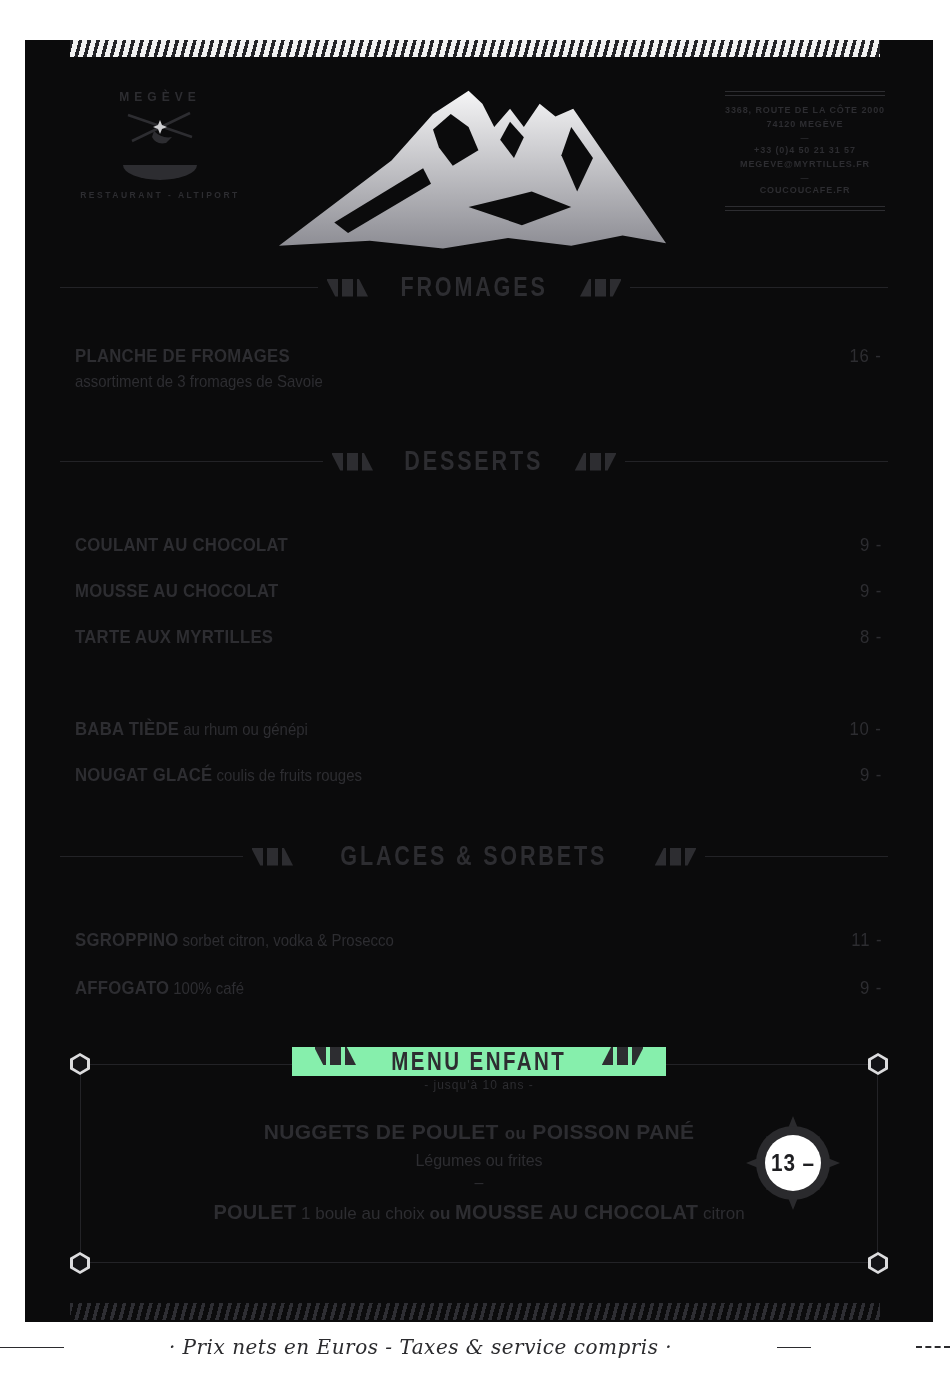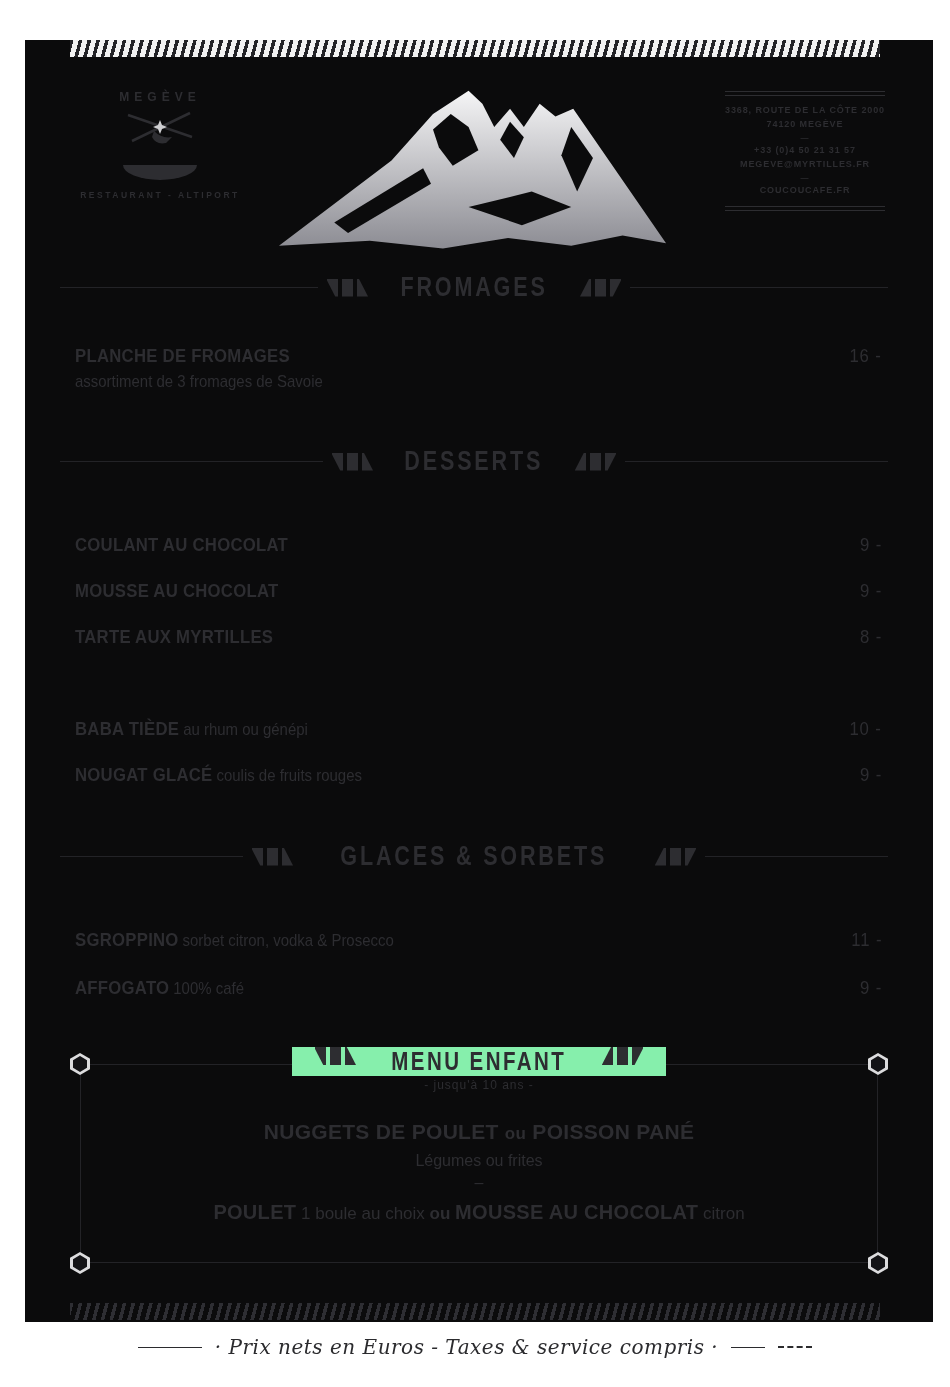--- a/index.html
+++ b/index.html
@@ -77,21 +77,21 @@
   .kids-divider { top:110px; font-size:16px; }
   .kids-dessert { top:137px; font-size:17px; }
   .k-bold { font-size:20px; font-weight:700; letter-spacing:0.3px; }
   .k-conj { font-size:17px; font-weight:700; }
   .badge { position:absolute; left:666px; top:52px; width:94px; height:94px; }
   .badge-price { position:absolute; inset:0; display:flex; align-items:center; justify-content:center;
                  color:#1f1f22; font-size:23px; font-weight:700; letter-spacing:1px; transform:scaleX(0.9); }
 
   
   .footer { position:absolute; left:0; right:0; top:1332px; height:30px; display:flex;
-            align-items:center; justify-content:center; gap:13px; color:#2b2b2e; }
+            align-items:center; justify-content:space-between; gap:13px; color:#2b2b2e; }
   .f-line { width:64px; height:1px; background:#2b2b2e; }
   .f-dash { width:34px; height:0; border-top:2px dashed #2b2b2e; }
   .f-text { font-family:"DejaVu Serif", serif; font-style:italic; font-size:20px; letter-spacing:0.5px; white-space:nowrap; }
 </style>
 </head>
 <body>
 
 <div class="canvas">
   <div class="page">
 
@@ -259,20 +259,39 @@
       <div class="kids-line kids-divider">–</div>
 
       <div class="kids-line kids-dessert">
         <span class="k-bold">POULET</span>
         <span>1 boule au choix</span>
         <span class="k-conj">ou</span>
         <span class="k-bold">MOUSSE AU CHOCOLAT</span>
         <span>citron</span>
       </div>
 
+      <div class="badge">
+        <svg width="94" height="94" viewBox="0 0 94 94">
+          <g fill="#2a2a2d">
+            <polygon points="47,0 55,20 39,20"></polygon>
+            <polygon points="47,94 55,74 39,74"></polygon>
+            <polygon points="0,47 20,39 20,55"></polygon>
+            <polygon points="94,47 74,39 74,55"></polygon>
+            <g transform="rotate(45 47 47)">
+              <polygon points="47,9 52,21 42,21"></polygon>
+              <polygon points="47,85 52,73 42,73"></polygon>
+              <polygon points="9,47 21,42 21,52"></polygon>
+              <polygon points="85,47 73,42 73,52"></polygon>
+            </g>
+            <circle cx="47" cy="47" r="37"></circle>
+          </g>
+          <circle cx="47" cy="47" r="28" fill="#ffffff"></circle>
+        </svg>
+        <div class="badge-price">13 –</div>
+      </div>
     </div>
 
   </div>
 
   <div class="footer">
     <div class="f-line"></div>
     <div class="f-text">· Prix nets en Euros - Taxes &amp; service compris ·</div>
     <div class="f-line" style="width:34px"></div>
     <div class="f-dash"></div>
   </div>

